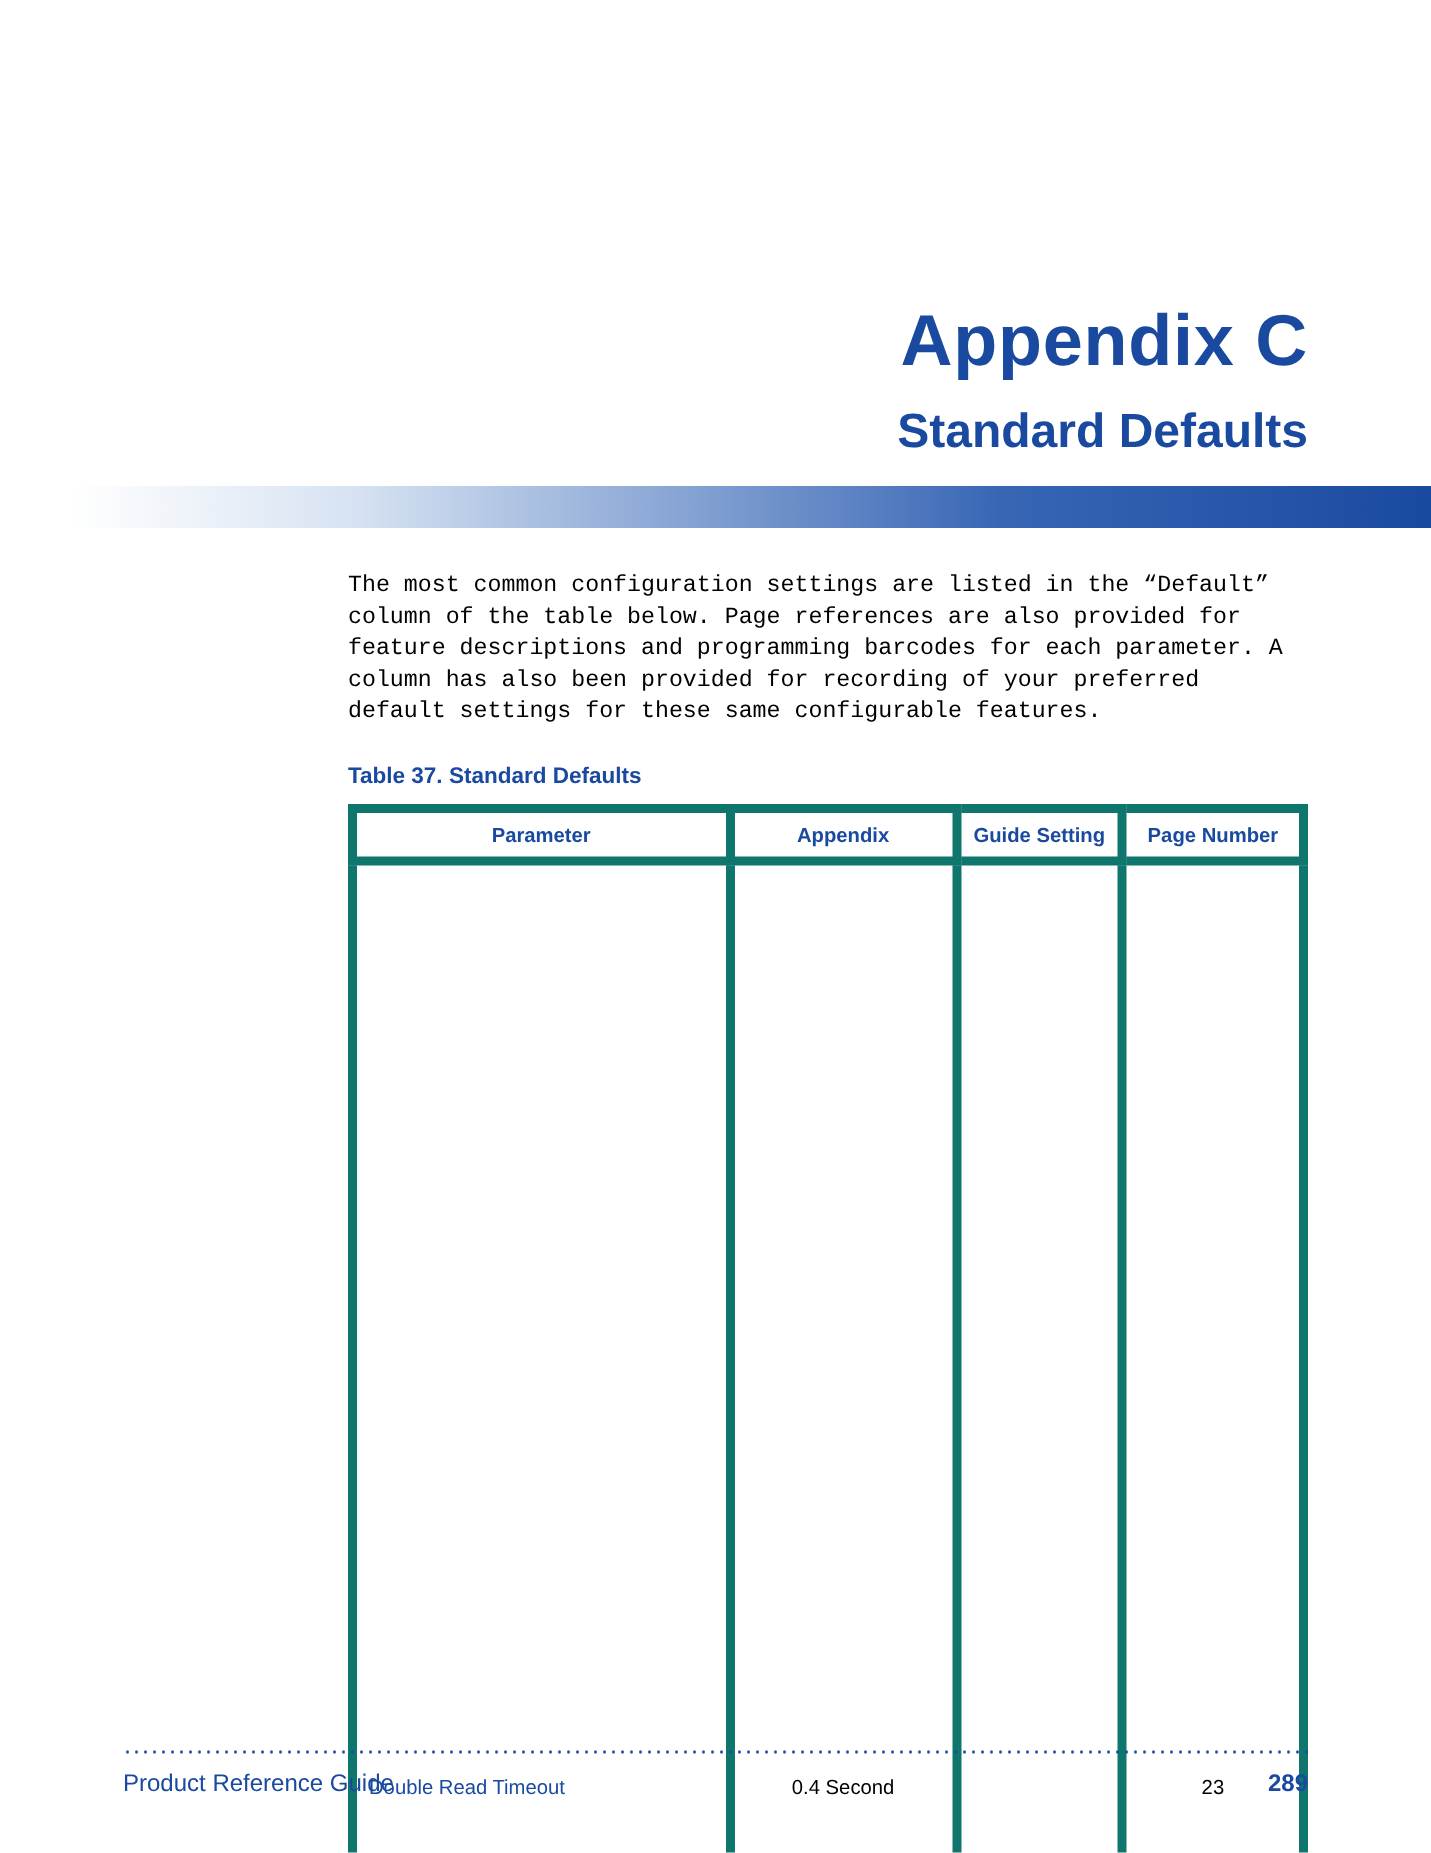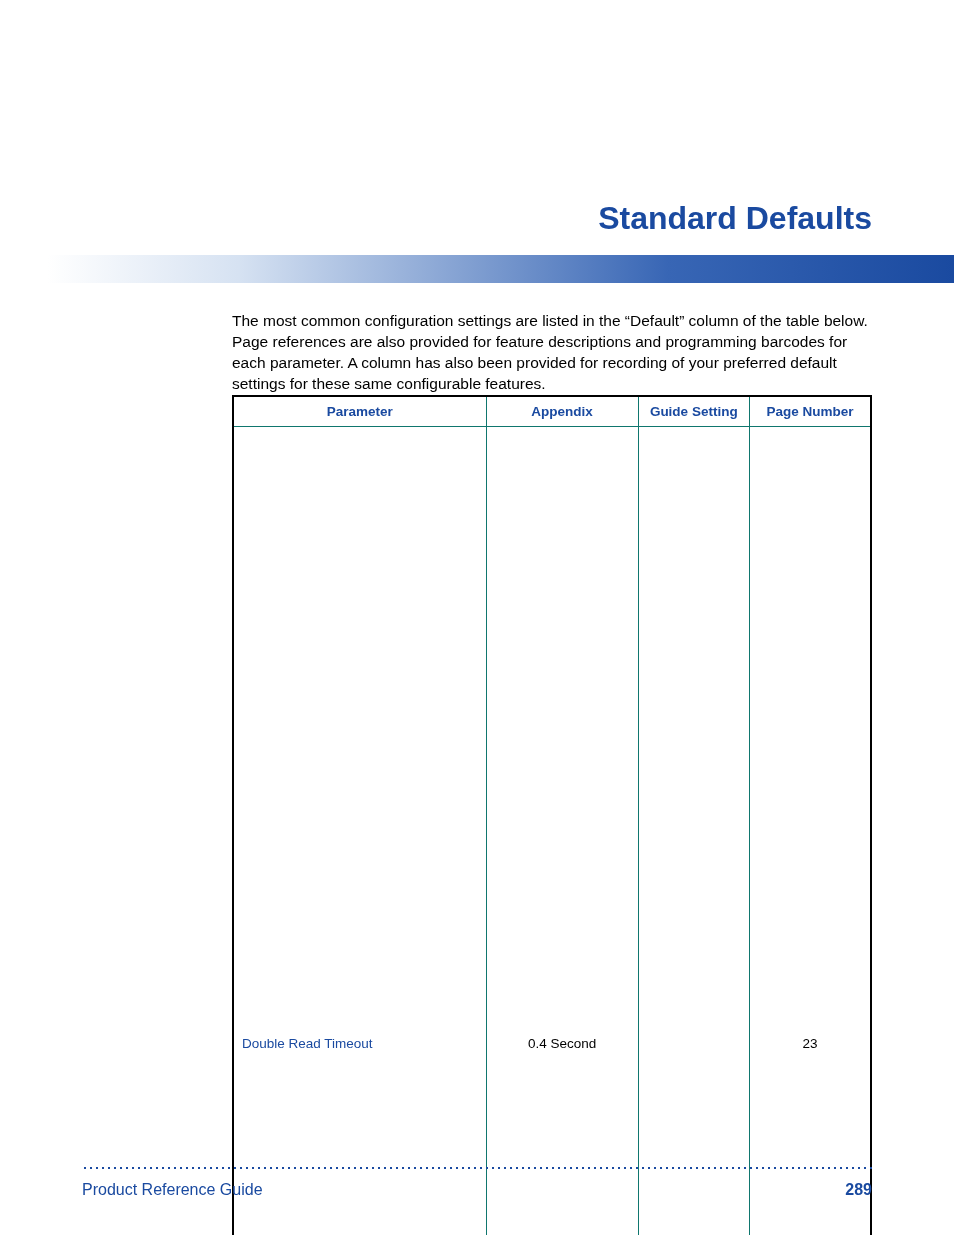--- a/index.html
+++ b/index.html
@@ -3,24 +3,24 @@
 <meta charset="utf-8">
 <style>
   * { box-sizing: border-box; margin: 0; padding: 0; }
   html, body { width: 954px; height: 1235px; background: #fff; font-family: "Myriad Pro", "Segoe UI", Arial, sans-serif; }
   .page { position: relative; width: 954px; height: 1235px; padding: 80px 82px 60px 82px; }
   .title-block { text-align: right; margin-top: 120px; }
   .title-appendix { font-size: 48px; font-weight: 700; color: #1a4aa0; letter-spacing: 0.5px; }
   .title-sub { font-size: 32px; font-weight: 700; color: #1a4aa0; margin-top: 14px; }
   .gradient-bar { height: 28px; margin-top: 18px; margin-left: -82px; margin-right: -82px;
     background: linear-gradient(to right, #ffffff 5%, #d6e2f2 25%, #3866b5 70%, #1a4aa0 100%); }
-  .intro { margin: 28px 0 0 150px; font-family: Liberation Sans, sans-serif; font-size: 15.5px; line-height: 1.35; color: #000; }
+  .intro { margin: 28px 0 0 150px; font-family: Liberation Mono, monospace; font-size: 15.5px; line-height: 1.35; color: #000; }
   .table-caption { margin: 24px 0 10px 150px; font-family: Verdana, Arial, sans-serif; font-size: 15px; font-weight: 700; color: #1a4aa0; }
   table.defaults { margin-left: 150px; border-collapse: collapse; width: 640px; border: 2px solid #000; table-layout: fixed; }
-  table.defaults th, table.defaults td { border: 1px solid #0f766e; padding: 7px 8px; font-size: 13.5px; vertical-align: middle; }
+  table.defaults th, table.defaults td { border: 6px solid #0f766e; padding: 7px 8px; font-size: 13.5px; vertical-align: middle; }
   table.defaults th { color: #1a4aa0; font-weight: 700; text-align: center; }
   col.c-param { width: 250px; } col.c-def { width: 150px; } col.c-your { width: 110px; } col.c-page { width: 120px; }
   td.param { color: #1a4aa0; text-align: left; }
   td.defv { text-align: center; }
   td.page { text-align: center; }
   td.your { }
   tr.section td { color: #1a4aa0; font-weight: 700; text-align: left; padding: 7px 8px; }
   .dots { position: absolute; left: 82px; right: 82px; bottom: 64px; border: none; height: 6px;
     background-image: radial-gradient(circle, #1a4aa0 0.9px, transparent 1px);
     background-size: 6px 6px; background-repeat: repeat-x; }
@@ -28,27 +28,29 @@
     font-family: "Myriad Pro", "Segoe UI", Arial, sans-serif; font-size: 16px; }
   .footer-left { color: #1a4aa0; }
   .footer-right { color: #1a4aa0; font-weight: 700; }
 </style>
 </head>
 <body>
 
 <div class="page">
 
   <div class="title-block">
+    <div class="title-appendix">Appendix C</div>
     <div class="title-sub">Standard Defaults</div>
   </div>
 
   <div class="gradient-bar"></div>
 
   <p class="intro">The most common configuration settings are listed in the “Default” column of the table below. Page references are also provided for feature descriptions and programming barcodes for each parameter. A column has also been provided for recording of your preferred default settings for these same configurable features.</p>
 
+  <div class="table-caption">Table 37. Standard Defaults</div>
 
   <table class="defaults">
     <colgroup>
       <col class="c-param">
         <col class="c-def">
         <col class="c-your">
         <col class="c-page">
     </colgroup>
     <thead>
       <tr>

